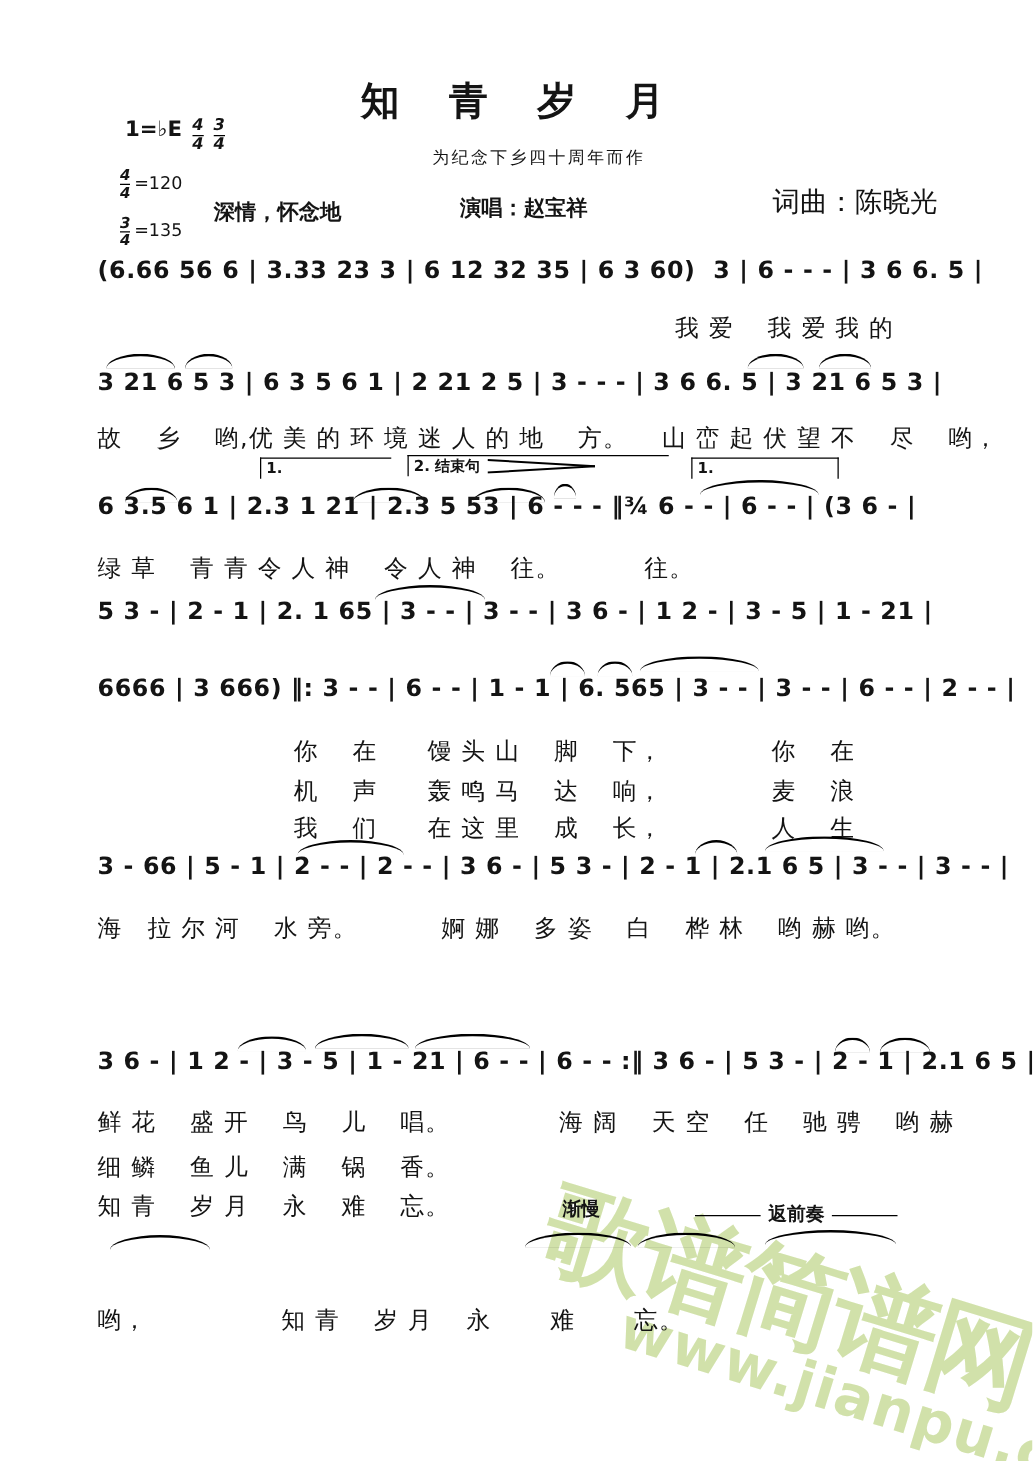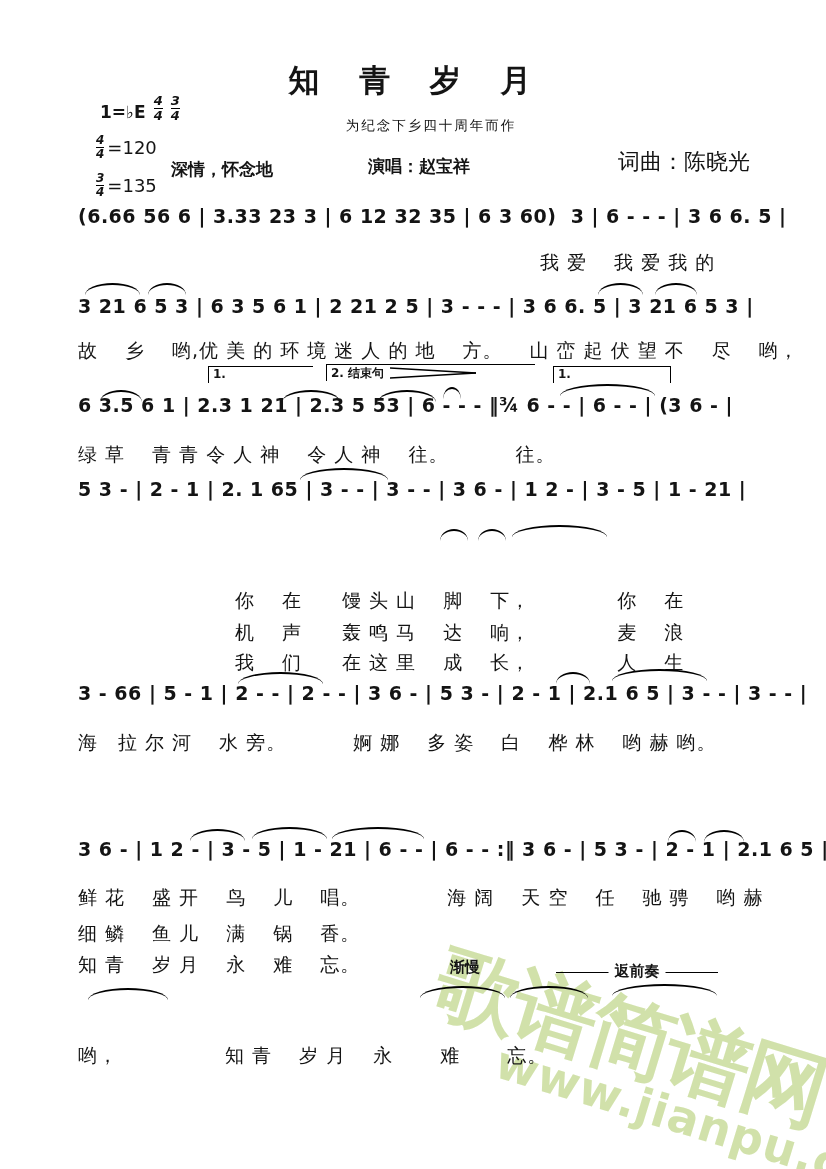--- a/index.html
+++ b/index.html
@@ -2,29 +2,29 @@
 <html><head>
 <meta charset="utf-8">
 <style>
   html,body{margin:0;padding:0;background:#fff;}
   .sheet{position:relative;width:826px;height:1169px;background:#ffffff;overflow:hidden;
          font-family:"DejaVu Sans",sans-serif;color:#141414;}
   .abs{position:absolute;}
   .title{top:60px;left:50%;transform:translateX(-50%);font-size:31px;font-weight:bold;
          letter-spacing:6px;white-space:pre;}
   .dedication{top:117px;left:50%;transform:translateX(-50%);font-size:13.5px;letter-spacing:2px;white-space:pre;margin-left:18px;}
-  .keysig{top:94px;left:100px;font-size:17px;font-weight:bold;display:flex;align-items:flex-end;gap:8px;}
+  .keysig{top:94px;left:100px;font-size:17px;font-weight:bold;display:flex;align-items:flex-start;gap:8px;}
   .fr{display:inline-flex;flex-direction:column;align-items:center;line-height:1.05;
       font-weight:bold;font-size:12px;font-style:normal;}
   .fr .bt{border-top:1.2px solid #000;}
   .keysig .fr{font-size:13px;}
   .tempo{font-size:13px;font-weight:bold;display:flex;align-items:center;gap:3px;}
   .tempo1{top:134px;left:96px;}
   .tempo2{top:172px;left:96px;}
-  .tempo .bpm{font-size:18px;font-weight:normal;}
+  .tempo .bpm{font-size:14px;font-weight:normal;}
   .expression{top:158px;left:171px;font-size:17px;font-weight:600;white-space:pre;}
   .singer{top:155px;left:368px;font-size:17px;font-weight:600;white-space:pre;}
   .credit{top:147px;left:618px;font-size:22px;white-space:pre;}
   .notes{left:78px;font-size:19px;font-weight:bold;white-space:pre;letter-spacing:.5px;}
   .lyric{font-size:19px;white-space:pre;letter-spacing:1px;}
   .volta{border-top:1.5px solid #000;border-left:1.5px solid #000;height:16px;
          font-size:12px;font-weight:bold;padding:0 0 0 4px;display:flex;align-items:flex-start;gap:6px;}
   .volta.closed{border-right:1.5px solid #000;}
   .arc{position:absolute;height:10px;border-top:2px solid #000;
        border-radius:50% 50% 0 0 / 100% 100% 0 0;}
@@ -110,20 +110,21 @@
   <i class="arc" style="left:560px;top:384px;width:95px"></i>
   <div class="abs notes" style="top:394px">6 3.5 6 1 | 2.3 1 21 | 2.3 5 53 | 6 - - - ‖¾ 6 - - | 6 - - | (3 6 - |</div>
   <div class="abs lyric" style="top:442px;left:78px">绿 草　 青 青 令 人 神　 令 人 神　 往。　　　 往。</div>
 
   <i class="arc" style="left:300px;top:468px;width:88px"></i>
   <div class="abs notes" style="top:478px">5 3 - | 2 - 1 | 2. 1 65 | 3 - - | 3 - - | 3 6 - | 1 2 - | 3 - 5 | 1 - 21 |</div>
 
   <i class="arc" style="left:440px;top:529px;width:28px"></i>
   <i class="arc" style="left:478px;top:529px;width:28px"></i>
   <i class="arc" style="left:512px;top:525px;width:95px"></i>
+  <div class="abs notes" style="top:540px">6666 | 3 666) ‖: 3 - - | 6 - - | 1 - 1 | 6. 565 | 3 - - | 3 - - | 6 - - | 2 - - |</div>
 
   <div class="abs lyric" style="top:588px;left:235px">你　 在　　馒 头 山　 脚　 下，　　　　 你　 在</div>
   <div class="abs lyric" style="top:620px;left:235px">机　 声　　轰 鸣 马　 达　 响，　　　　 麦　 浪</div>
   <div class="abs lyric" style="top:650px;left:235px">我　 们　　在 这 里　 成　 长，　　　　 人　 生</div>
 
   <i class="arc" style="left:238px;top:672px;width:85px"></i>
   <i class="arc" style="left:556px;top:672px;width:34px"></i>
   <i class="arc" style="left:612px;top:669px;width:95px"></i>
   <div class="abs notes" style="top:682px">3 - 66 | 5 - 1 | 2 - - | 2 - - | 3 6 - | 5 3 - | 2 - 1 | 2.1 6 5 | 3 - - | 3 - - |</div>
   <div class="abs lyric" style="top:730px;left:78px">海　拉 尔 河　 水 旁。　　　 婀 娜　 多 姿　 白　 桦 林　 哟 赫 哟。</div>

